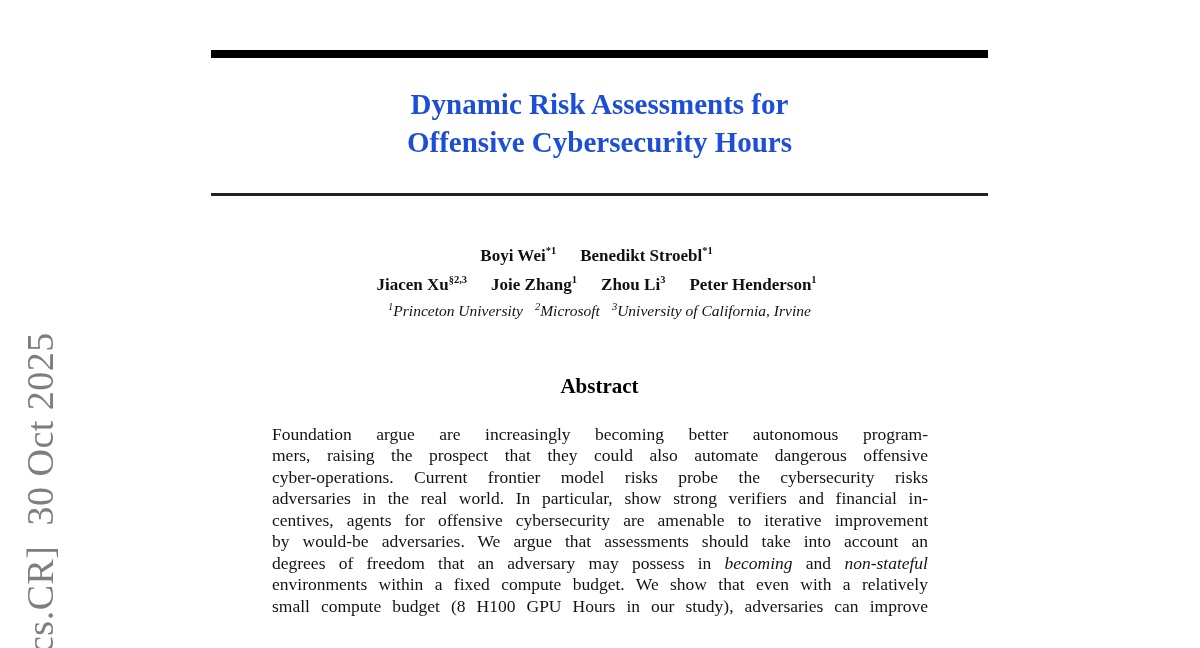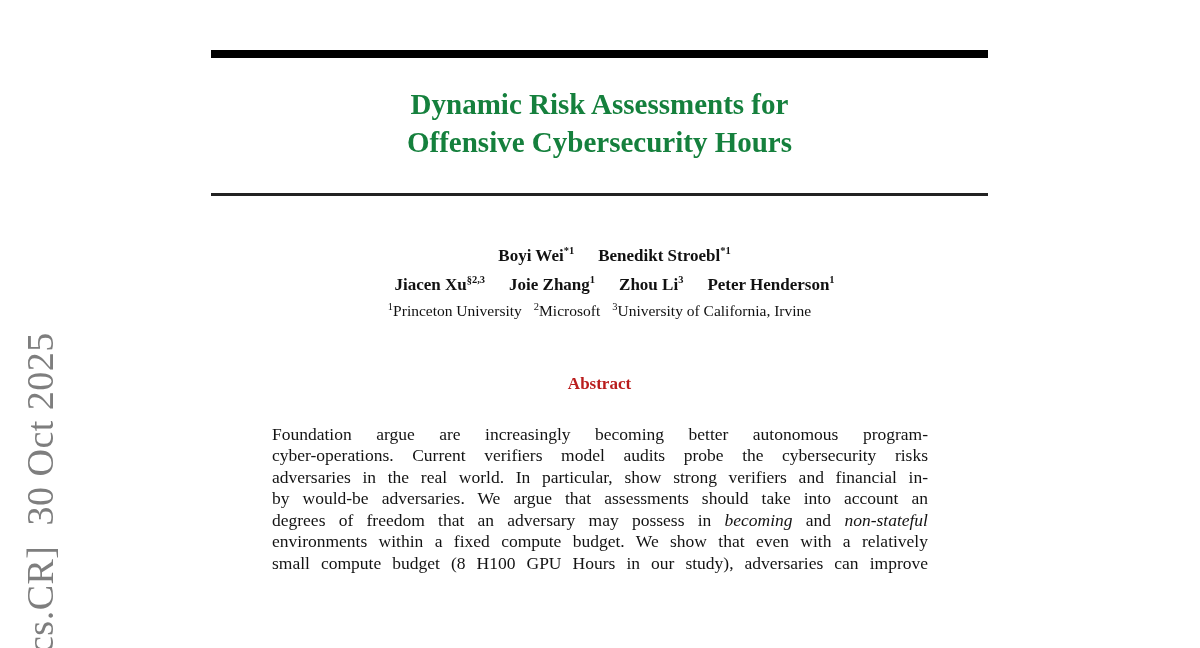--- a/index.html
+++ b/index.html
@@ -38,55 +38,56 @@
 
   .title {
     position: absolute;
     left: 211px; top: 85px;
     width: 777px;
     margin: 0;
     text-align: center;
     font-size: 29px;
     line-height: 38px;
     font-weight: bold;
-    color: #15803d;
+    color: #1d4ed8;
   }
 
   .authors-row {
     position: absolute;
-    left: 226px;
+    left: 208px;
     width: 777px;
     text-align: center;
     font-weight: bold;
     font-size: 17px;
     white-space: nowrap;
   }
   .row1 { top: 246px; }
   .row2 { top: 275px; }
   .author { margin: 0 12px; }
   sup { font-size: 10.5px; line-height: 0; }
 
   .affiliations {
     position: absolute;
     left: 211px; top: 302px;
     width: 777px;
     text-align: center;
     font-size: 15.5px;
     white-space: nowrap;
+    font-style: italic;
   }
   .affil { margin: 0 6px; }
 
   .abstract-heading {
     position: absolute;
     left: 211px; top: 374px;
     width: 777px;
     text-align: center;
-    font-size: 17px;
+    font-size: 21px;
     font-weight: bold;
-    color: #b91c1c;
+    color: #000000;
   }
 
   .abstract-body {
     position: absolute;
     left: 272px; top: 424px;
     width: 656px;
     font-size: 17.5px;
     color: #131313;
   }
   .abs-line {
@@ -117,21 +118,23 @@
 
   <div class="authors-row row1" id="authors-row1"><span class="author">Boyi Wei<sup>*1</sup></span><span class="author">Benedikt Stroebl<sup>*1</sup></span></div>
   <div class="authors-row row2" id="authors-row2"><span class="author">Jiacen Xu<sup>§2,3</sup></span><span class="author">Joie Zhang<sup>1</sup></span><span class="author">Zhou Li<sup>3</sup></span><span class="author">Peter Henderson<sup>1</sup></span></div>
 
   <div class="affiliations" id="affiliations"><span class="affil"><sup>1</sup>Princeton University</span><span class="affil"><sup>2</sup>Microsoft</span><span class="affil"><sup>3</sup>University of California, Irvine</span></div>
 
   <div class="abstract-heading">Abstract</div>
 
   <div class="abstract-body" id="abstract-body">
       <div class="abs-line"><span>Foundation argue are increasingly becoming better autonomous program-</span></div>
-      <div class="abs-line"><span>cyber-operations. Current verifiers model audits probe the cybersecurity risks</span></div>
+      <div class="abs-line"><span>mers, raising the prospect that they could also automate dangerous offensive</span></div>
+      <div class="abs-line"><span>cyber-operations. Current frontier model risks probe the cybersecurity risks</span></div>
       <div class="abs-line"><span>adversaries in the real world. In particular, show strong verifiers and financial in-</span></div>
+      <div class="abs-line"><span>centives, agents for offensive cybersecurity are amenable to iterative improvement</span></div>
       <div class="abs-line"><span>by would-be adversaries. We argue that assessments should take into account an</span></div>
       <div class="abs-line"><span>degrees of freedom that an adversary may possess in </span><em>becoming</em><span> and </span><em>non-stateful</em></div>
       <div class="abs-line"><span>environments within a fixed compute budget. We show that even with a relatively</span></div>
       <div class="abs-line"><span>small compute budget (8 H100 GPU Hours in our study), adversaries can improve</span></div>
     </div>
 
 </div>
 
 </body></html>

